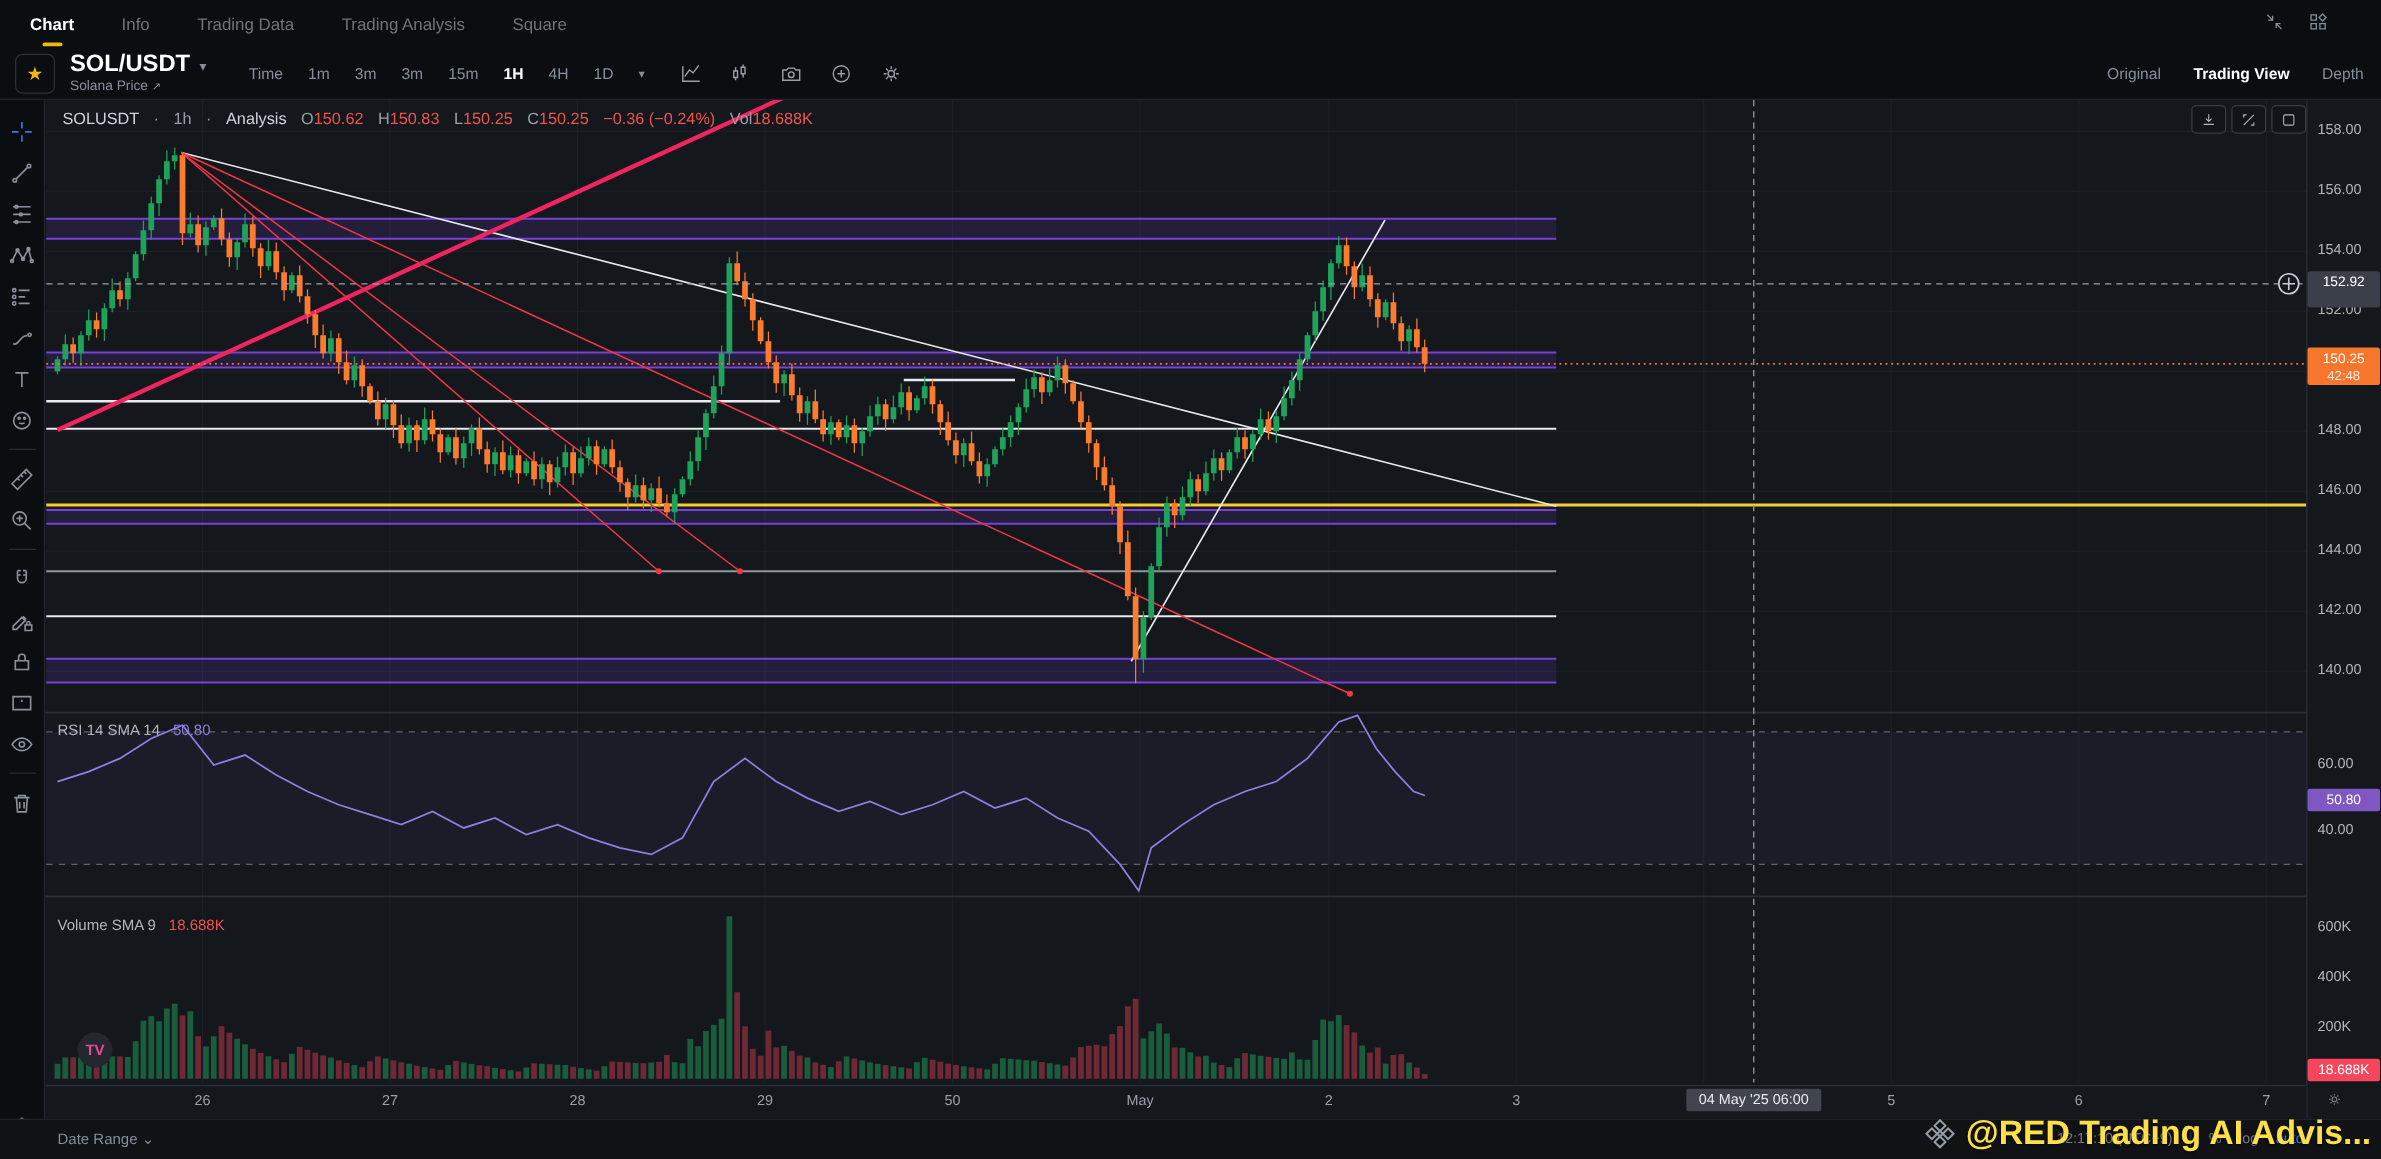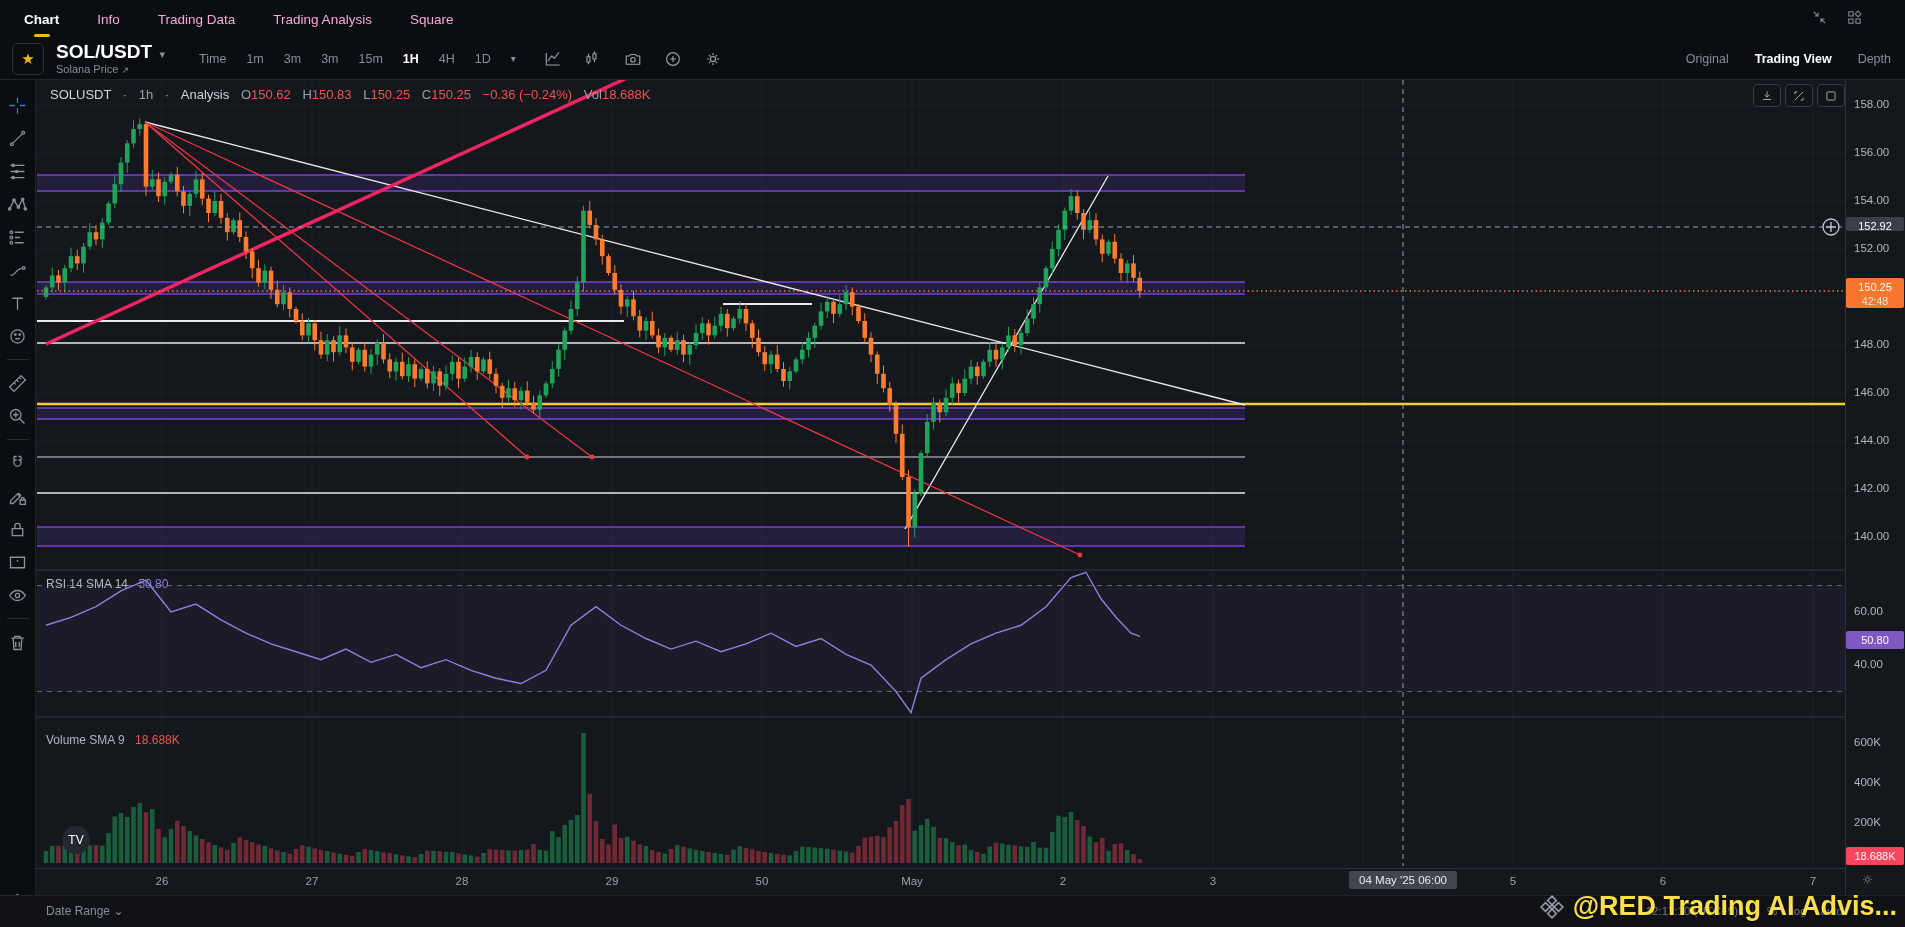--- a/index.html
+++ b/index.html
@@ -1,20 +1,20 @@
 <!DOCTYPE html>
 <html><head>
 <meta charset="utf-8">
 <style>
   html,body{margin:0;padding:0;background:#0b0e11;width:1905px;height:927px;overflow:hidden;
     font-family:"Liberation Sans",sans-serif;color:#eaecef;position:relative;-webkit-font-smoothing:antialiased}
   
   #topnav{position:absolute;left:0;top:0;width:1905px;height:38px;display:flex;align-items:center;
     padding-left:24px;gap:38px;box-sizing:border-box;background:#0b0e11}
-  .navtab{font-size:13.5px;color:#f9a8d4;cursor:pointer;position:relative;white-space:nowrap}
+  .navtab{font-size:13.5px;color:#737373;cursor:pointer;position:relative;white-space:nowrap}
   .navtab.active{color:#fff;font-weight:bold}
   .navtab.active::after{content:"";position:absolute;left:50%;transform:translateX(-50%);bottom:-10px;
     width:16px;height:3px;background:#f0b90b;border-radius:2px}
   #nav-icons{position:absolute;right:42px;top:9px;display:flex;gap:18px;color:#848e9c}
   
   #symbolbar{position:absolute;left:0;top:38px;width:1905px;height:42px;display:flex;align-items:center;
     padding-left:12px;box-sizing:border-box;background:#0b0e11;border-bottom:1px solid #20242c}
   #star-btn{width:30px;height:30px;border:1px solid #2b3139;border-radius:6px;display:flex;align-items:center;
     justify-content:center;color:#f0b90b;font-size:15px;cursor:pointer}
   #symbol-block{margin-left:12px;line-height:1.1}
@@ -45,41 +45,41 @@
     color:#b2b5be;display:flex;align-items:center;justify-content:center;cursor:pointer}
   
   #right-axis{position:absolute;left:1845px;top:80px;width:60px;height:815px;border-left:1px solid #2a2e39;
     background:#14171c;z-index:4}
   .axlab{position:absolute;left:8px;font-size:11.5px;color:#b2b5be;cursor:ns-resize}
   #time-axis{position:absolute;left:36px;top:868px;width:1809px;height:27px;background:#14171c;
     border-top:1px solid #2a2e39;z-index:4;cursor:ew-resize}
   .tlab{position:absolute;top:6px;transform:translateX(-50%);font-size:11.5px;color:#9aa0aa}
   .badge{position:absolute;left:1846px;width:58px;text-align:center;border-radius:2px;font-size:11px;
     color:#fff;z-index:8}
-  #badge-cross-price{top:217px;height:14px;line-height:19px;background:#3a3f4a}
+  #badge-cross-price{top:217px;height:29px;line-height:19px;background:#3a3f4a}
   #badge-last{top:278px;height:30px;background:#f7752c;line-height:14px;padding-top:2px;box-sizing:border-box}
   #badge-last .cd{font-size:10.5px;color:rgba(255,255,255,.85)}
   #badge-rsi{top:631px;height:18px;line-height:18px;background:#7e57c2}
   #badge-vol{top:847px;height:18px;line-height:18px;background:#f6465d}
   #badge-time{position:absolute;left:1403px;top:871px;transform:translateX(-50%);background:#40454e;
     color:#e8eaef;font-size:11.5px;padding:3px 10px;border-radius:2px;z-index:9;white-space:nowrap}
   #axis-gear{position:absolute;left:1860px;top:872px;color:#787b86;z-index:9}
   
   #bottombar{position:absolute;left:0;top:895px;width:1905px;height:32px;background:#101216;
     border-top:1px solid #1f232b;z-index:5}
   #date-range{position:absolute;left:46px;top:8px;font-size:12px;color:#848e9c;cursor:pointer}
   #bb-right{position:absolute;right:62px;top:9px;display:flex;gap:14px;font-size:11.5px;color:#787b86;align-items:center}
   #bb-right .sep{width:1px;height:12px;background:#2a2e39}
   #bb-right .blue{color:#3179f7;cursor:pointer}
   #bb-right .itm{cursor:pointer}
   
   #watermark{position:absolute;right:8px;bottom:5px;display:flex;align-items:center;gap:8px;z-index:50}
   #watermark .wtxt{font-size:27px;font-weight:bold;color:#fde047;text-shadow:0 1px 2px rgba(0,0,0,.6);white-space:nowrap}
   #tv-logo{position:absolute;left:62px;top:826px;width:28px;height:28px;border-radius:50%;background:#23272e;
-    color:#ffffff;font-weight:normal;font-size:12px;display:flex;align-items:center;justify-content:center;z-index:6;cursor:pointer}
+    color:#ec4899;font-weight:bold;font-size:12px;display:flex;align-items:center;justify-content:center;z-index:6;cursor:pointer}
 </style>
 </head>
 <body>
 
 <div id="topnav">
   <span class="navtab active">Chart</span>
   <span class="navtab">Info</span>
   <span class="navtab">Trading Data</span>
   <span class="navtab">Trading Analysis</span>
   <span class="navtab">Square</span>

